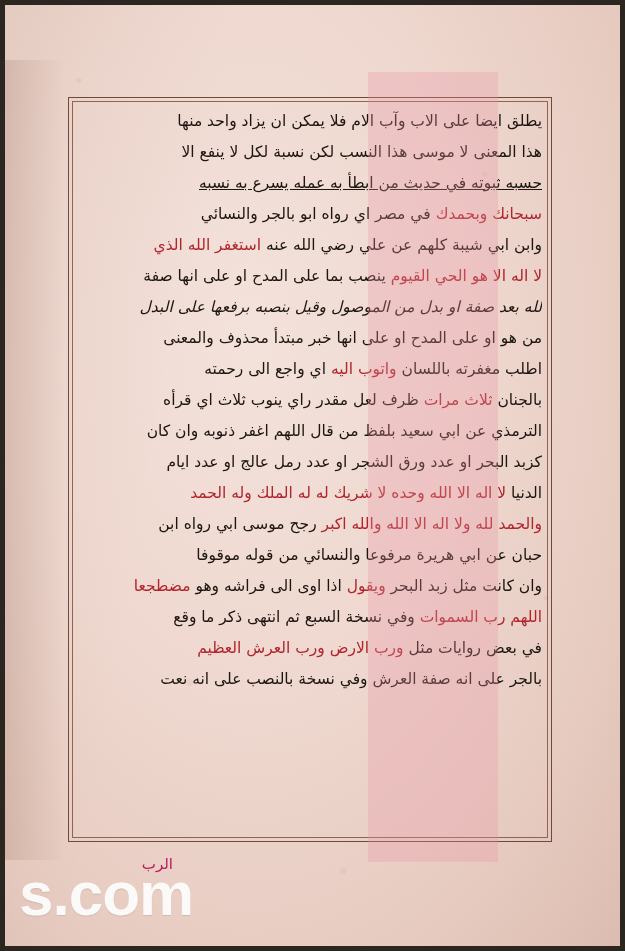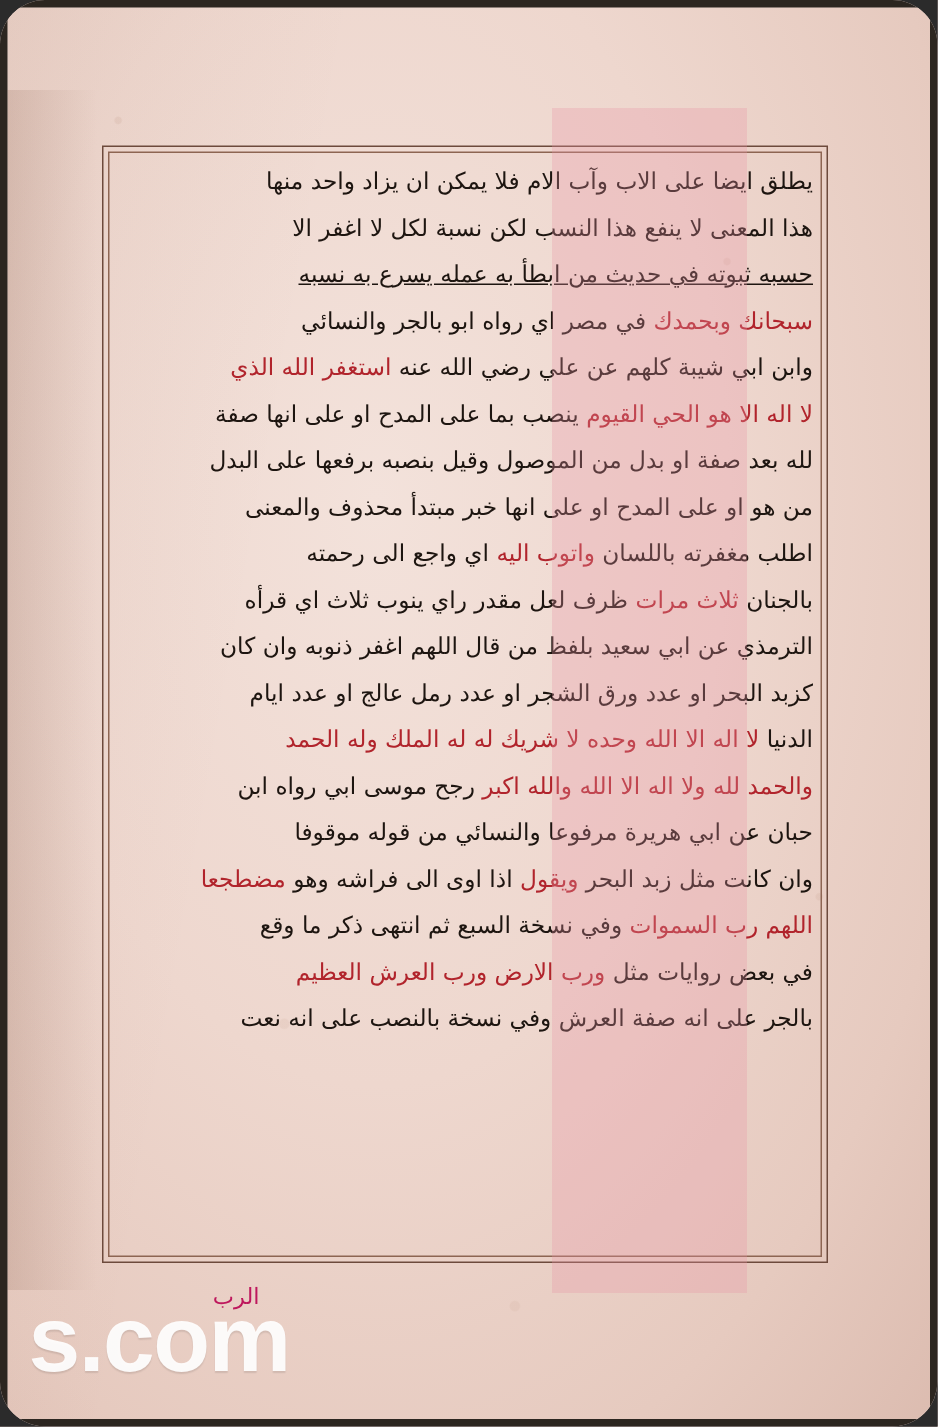--- a/index.html
+++ b/index.html
@@ -7,21 +7,20 @@
     padding: 0;
     background: #2b2b2b;
   }
   .page {
     position: relative;
     width: 625px;
     height: 951px;
     overflow: hidden;
     background: #efd9d2;
     font-family: "DejaVu Sans", sans-serif;
-    border-radius: 30px;
   }
   
   .page-border {
     position: absolute;
     inset: 0;
     border: 5px solid #2c2620;
     box-sizing: border-box;
     pointer-events: none;
     z-index: 40;
   }
@@ -148,38 +147,38 @@
   <div class="text-frame">
     <div class="text-frame-inner"></div>
   </div>
 
   <div class="text-block">
 
     <div class="line" style="transform: scaleX(1);">
       <span class="seg black">يطلق ايضا على الاب وآب الام فلا يمكن ان يزاد واحد منها</span>
     </div>
     <div class="line" style="transform: scaleX(1);">
-      <span class="seg black">هذا المعنى لا ينفع هذا النسب لكن نسبة لكل لا اغفر الا</span>
+      <span class="seg black">هذا المعنى لا موسى هذا النسب لكن نسبة لكل لا ينفع الا</span>
     </div>
     <div class="line" style="transform: scaleX(1); text-decoration: underline;">
       <span class="seg black">حسبه ثبوته في حديث من ابطأ به عمله يسرع به نسبه</span>
     </div>
     <div class="line" style="transform: scaleX(1);">
       <span class="seg red">سبحانك وبحمدك</span>
       <span class="seg black"> في مصر اي رواه ابو بالجر والنسائي</span>
     </div>
     <div class="line" style="transform: scaleX(1);">
       <span class="seg black">وابن ابي شيبة كلهم عن علي رضي الله عنه </span>
       <span class="seg red">استغفر الله الذي</span>
     </div>
     <div class="line" style="transform: scaleX(1);">
       <span class="seg red">لا اله الا هو الحي القيوم</span>
       <span class="seg black"> ينصب بما على المدح او على انها صفة</span>
     </div>
-    <div class="line" style="transform: scaleX(1);">
+    <div class="line" style="transform: scaleX(1); font-style: italic;">
       <span class="seg black">لله بعد صفة او بدل من الموصول وقيل بنصبه برفعها على البدل</span>
     </div>
     <div class="line" style="transform: scaleX(1);">
       <span class="seg black">من هو او على المدح او على انها خبر مبتدأ محذوف والمعنى</span>
     </div>
     <div class="line" style="transform: scaleX(1);">
       <span class="seg black">اطلب مغفرته باللسان </span>
       <span class="seg red">واتوب اليه</span>
       <span class="seg black"> اي واجع الى رحمته</span>
     </div>

